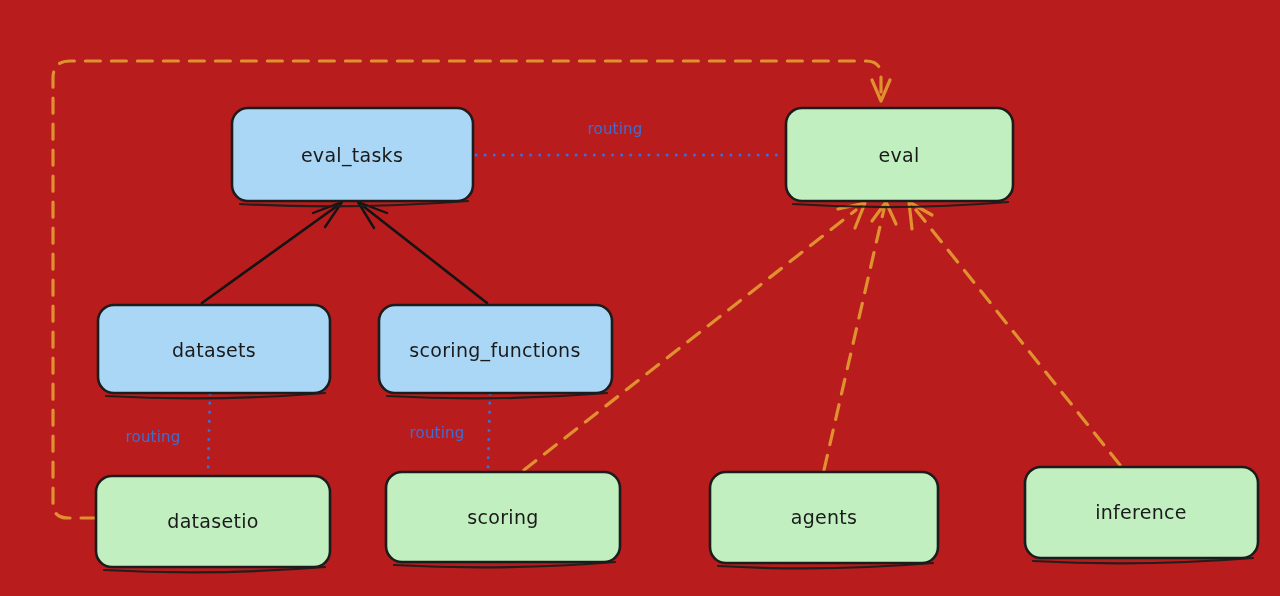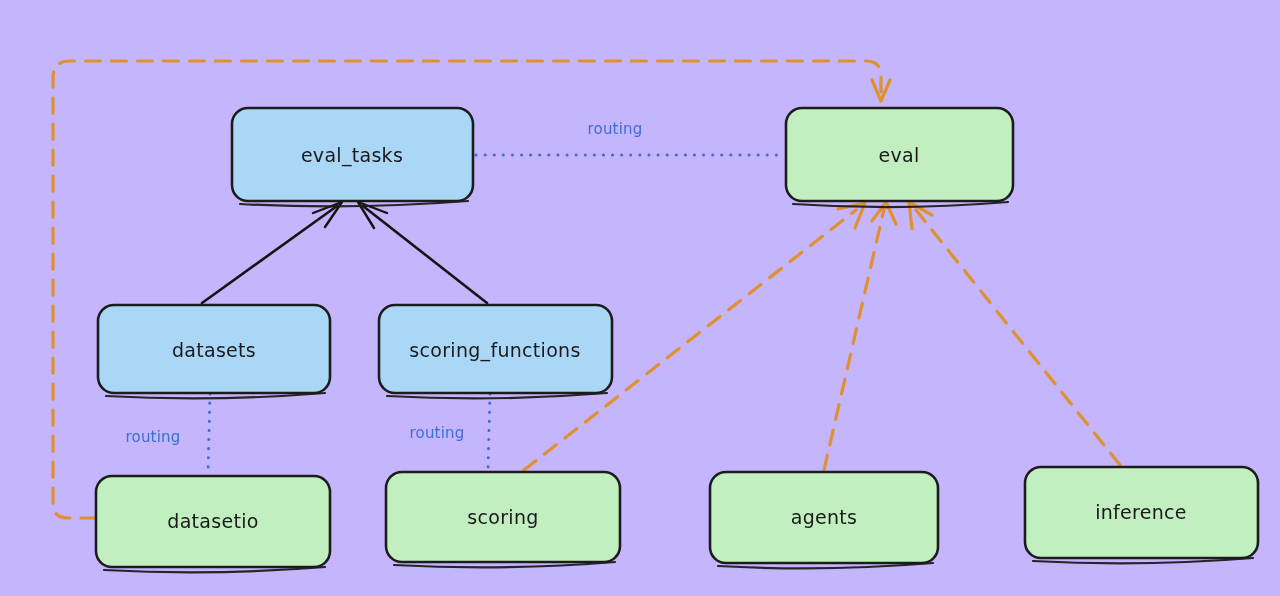--- a/index.html
+++ b/index.html
@@ -10,21 +10,21 @@
   body {
     width: 1280px;
     height: 596px;
     overflow: hidden;
     font-family: "DejaVu Sans", sans-serif;
   }
   #diagram-root {
     position: relative;
     width: 1280px;
     height: 596px;
-    background: #c4b5fd;
+    background: #b91c1c;
   }
   svg#diagram-svg {
     position: absolute;
     left: 0;
     top: 0;
     width: 1280px;
     height: 596px;
     display: block;
   }
   .node-label {

